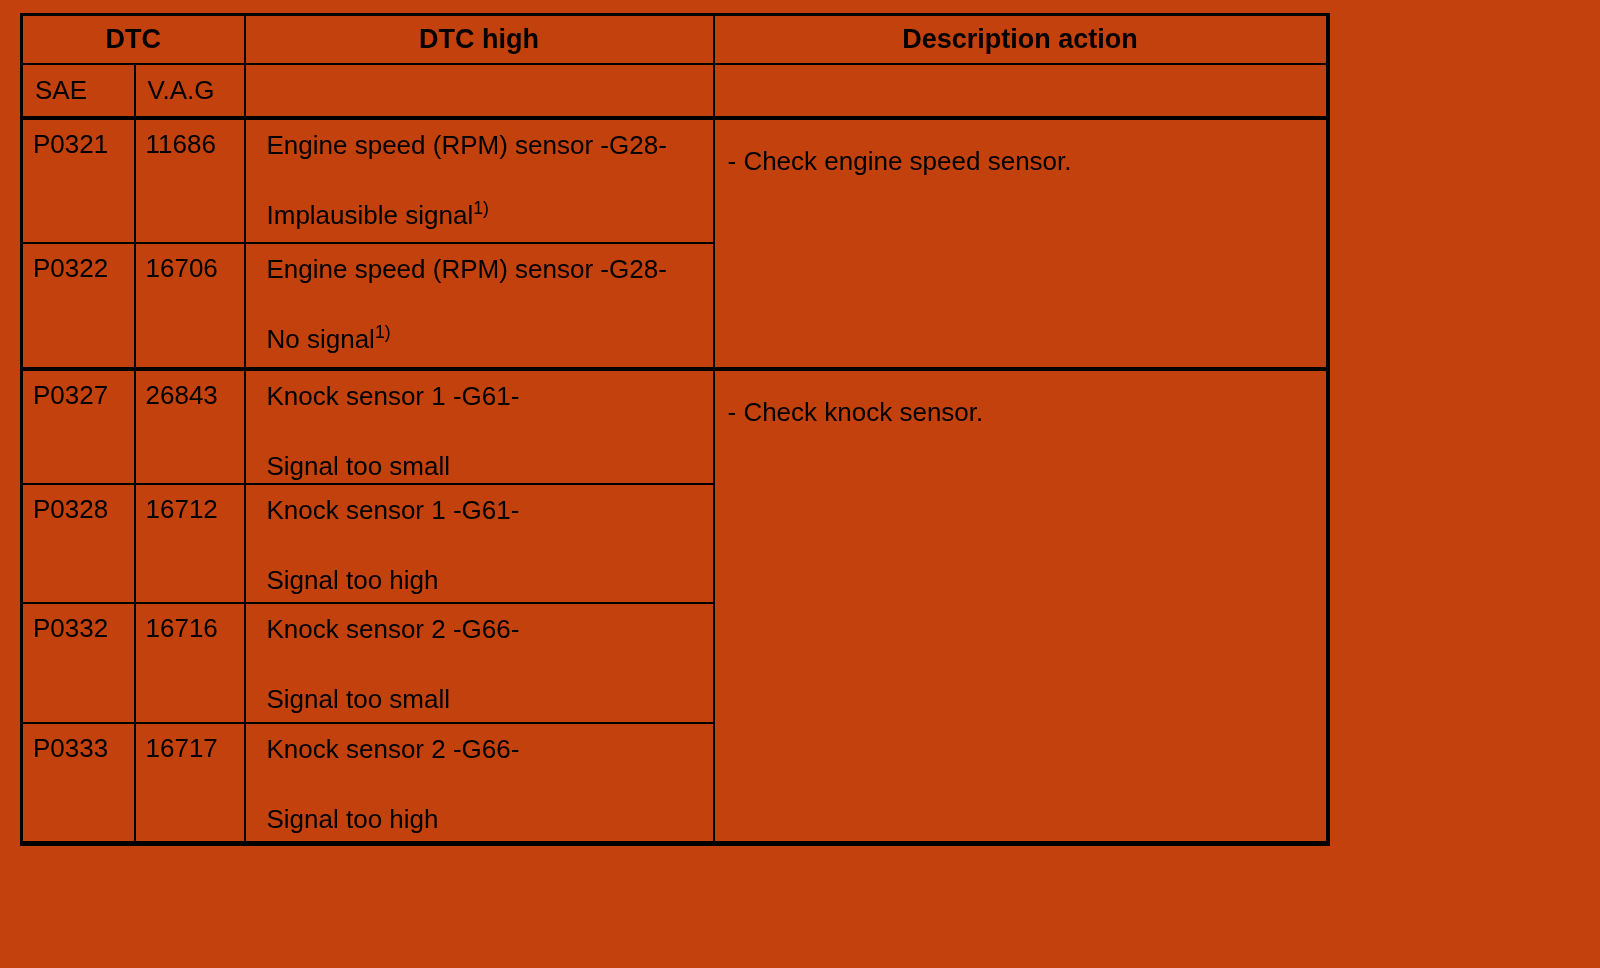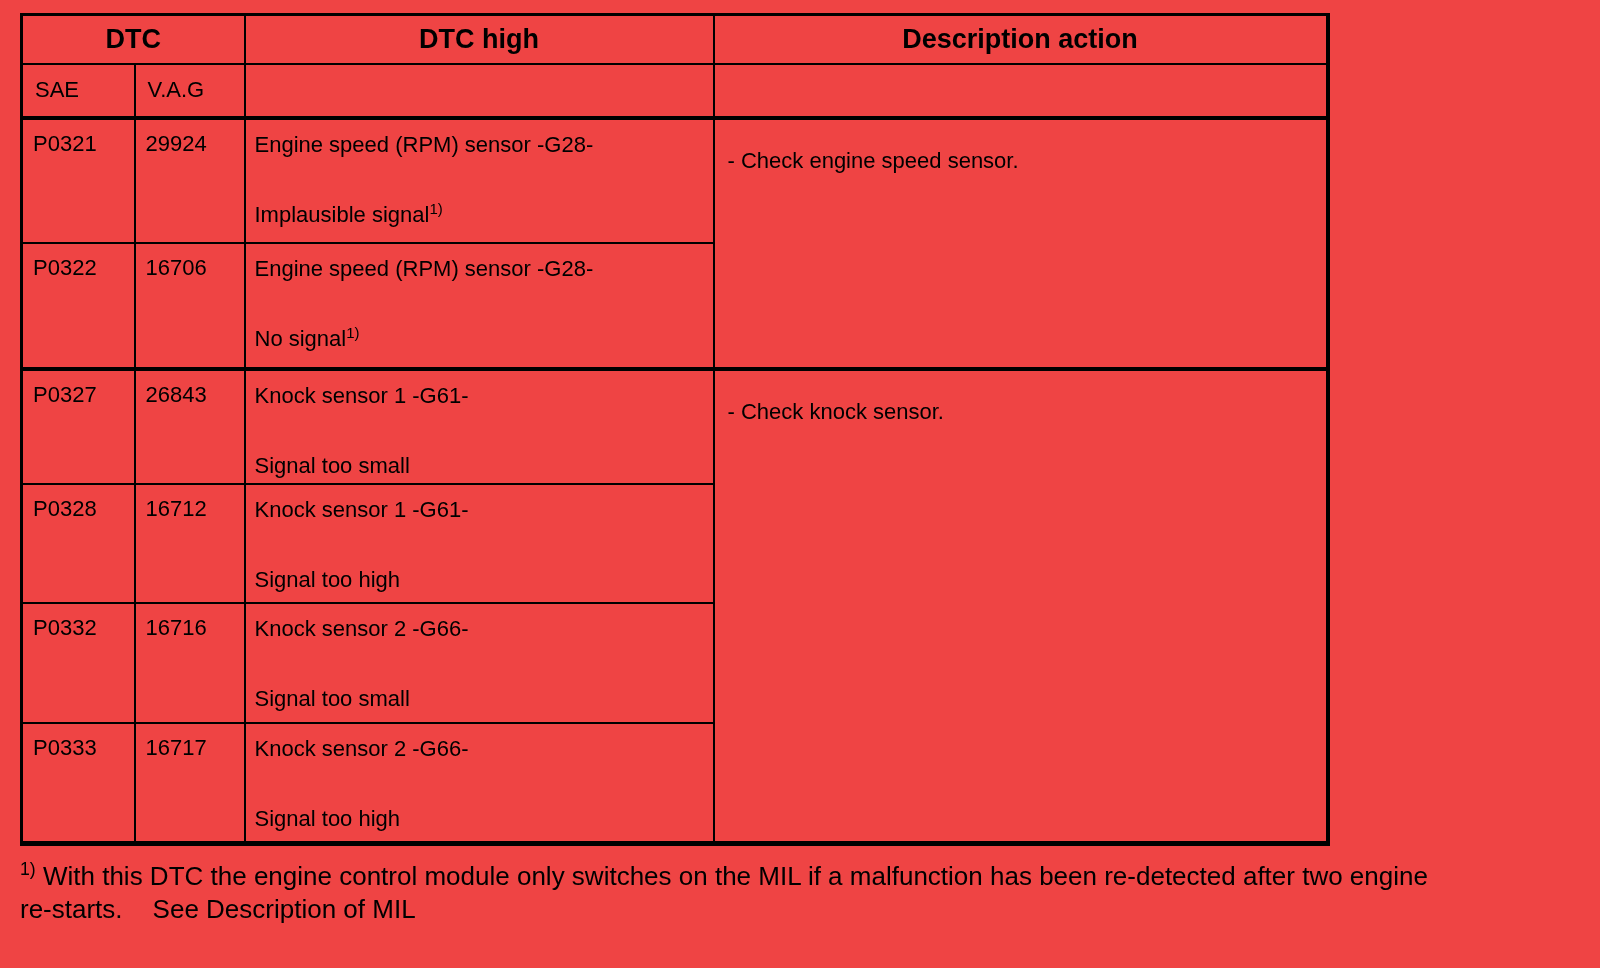--- a/index.html
+++ b/index.html
@@ -4,40 +4,40 @@
 <style>
   html, body {
     margin: 0;
     padding: 0;
     background: #ffffff;
   }
   .page {
     position: relative;
     width: 1600px;
     height: 968px;
-    background: #ef4444;
+    background: #c2410c;
     font-family: "Liberation Sans", sans-serif;
     color: #000000;
     overflow: hidden;
   }
   table.dtc-table {
     position: absolute;
     left: 20px;
     top: 13px;
     width: 1306px;
     border-collapse: collapse;
     table-layout: fixed;
     border: 3px solid #000;
     border-right-width: 4px;
     border-bottom-width: 5px;
   }
   .dtc-table th, .dtc-table td {
     border: 2px solid #000;
     padding: 0;
-    font-size: 22px;
+    font-size: 26px;
     line-height: 30px;
     overflow: hidden;
   }
   .dtc-table th {
     font-weight: bold;
     text-align: center;
     vertical-align: middle;
     font-size: 27px;
   }
   tr.r-head    { height: 49px; }
@@ -54,21 +54,21 @@
   .dtc-table td { vertical-align: top; }
   td.code {
     padding: 9px 0 7px 10px;
     white-space: nowrap;
   }
   td.subhead {
     padding-left: 12px;
     white-space: nowrap;
   }
   td.dtctext {
-    padding: 10px 0 0 9px;
+    padding: 10px 0 0 21px;
   }
   td.dtctext .l2 { margin-top: 40px; }
   td.corrective {
     padding: 26px 0 0 13px;
   }
   sup {
     font-size: 0.68em;
     line-height: 0;
   }
   .footnote {
@@ -106,21 +106,21 @@
 
     <tr class="r-subhead">
       <td class="subhead">SAE</td>
       <td class="subhead">V.A.G</td>
       <td></td>
       <td></td>
     </tr>
 
     <tr class="r-p0321">
       <td class="code">P0321</td>
-      <td class="code">29924</td>
+      <td class="code">11686</td>
       <td class="dtctext">
         <div class="l1">Engine speed (RPM) sensor -G28-</div>
         <div class="l2"><span>Implausible signal</span><sup>1)</sup></div>
       </td>
       <td class="corrective g0" rowspan="2">
         <div>- Check engine speed sensor.</div>
       </td>
     </tr>
 
     <tr class="r-p0322 group-sep">
@@ -167,19 +167,14 @@
       <td class="code">16717</td>
       <td class="dtctext">
         <div class="l1">Knock sensor 2 -G66-</div>
         <div class="l2"><span>Signal too high</span><sup></sup></div>
       </td>
     </tr>
 
   </tbody>
     </table>
 
-  <div class="footnote">
-    <sup>1)</sup>
-    <span>With this DTC the engine control module only switches on the MIL if a malfunction has been re-detected after two engine</span><br>
-    <span>re-starts.</span><span class="gap"></span><span>See Description of MIL</span>
-  </div>
 
 </div>
 
 </body></html>

